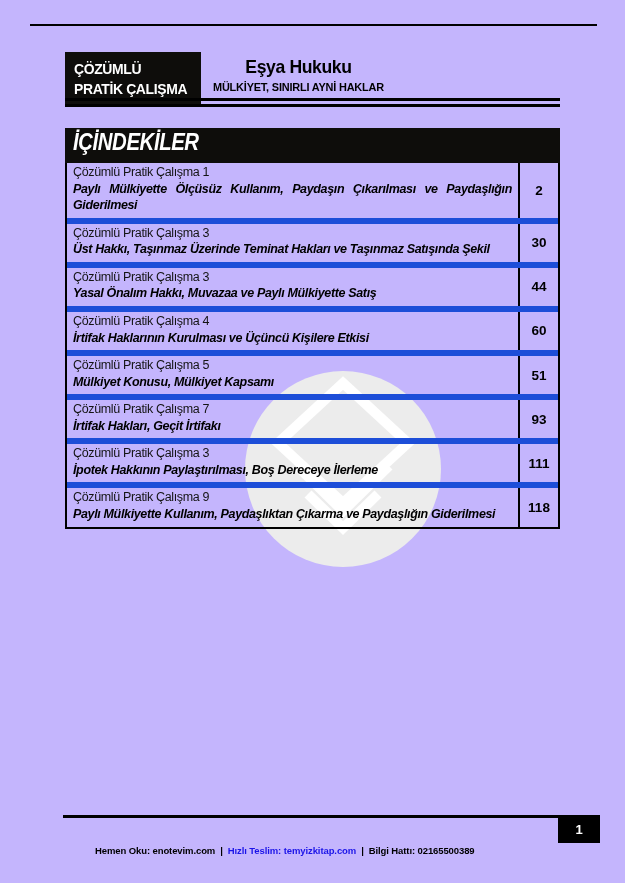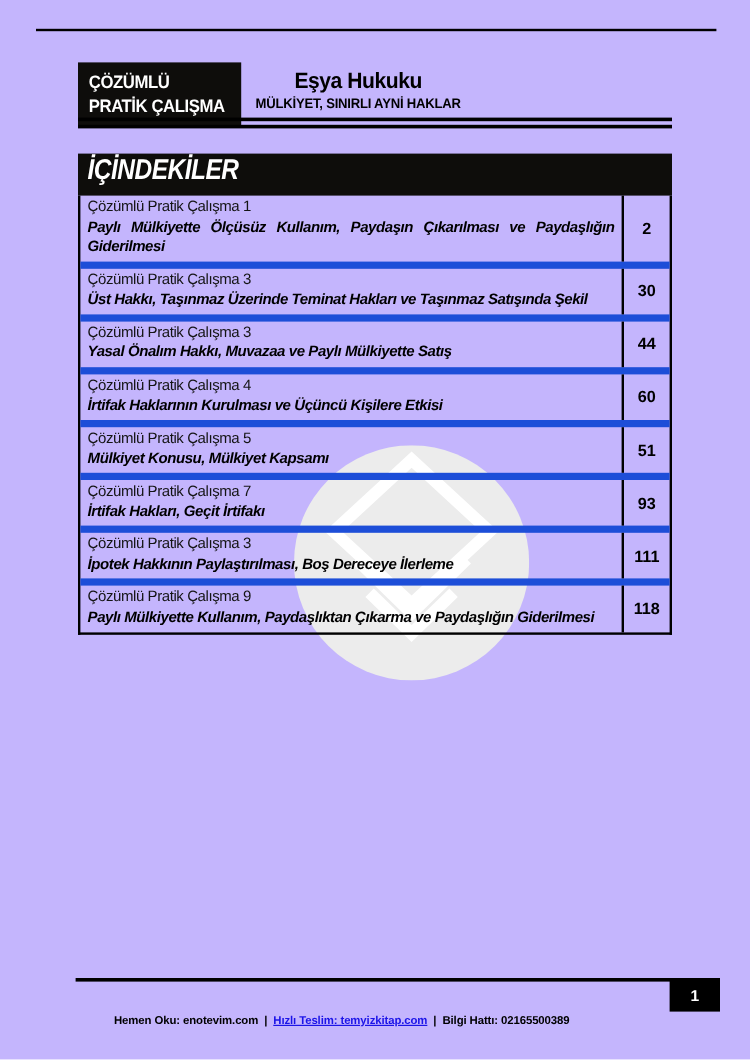--- a/index.html
+++ b/index.html
@@ -47,21 +47,21 @@
   .entry-title { font-size:12.5px; font-weight:bold; font-style:italic; letter-spacing:-0.35px;
     line-height:1.32; text-align:justify; text-align-last:left; color:#000; }
 
   
   .bottom-rule { position:absolute; left:63px; top:815px; width:537px; height:3px; background:#000; }
   .page-box { position:absolute; left:558px; top:815px; width:42px; height:28px; background:#000;
     color:#fff; font-weight:bold; font-size:13px; display:flex; align-items:center; justify-content:center; }
   .footer { position:absolute; left:95px; top:845px; font-size:9.5px; font-weight:bold;
     letter-spacing:-0.1px; white-space:nowrap; }
   .footer .sep { margin:0 5px; font-weight:bold; }
-  .footer .link { color:#1b14e8; text-decoration:underline; cursor:pointer;text-align:center; }
+  .footer .link { color:#1b14e8; cursor:pointer;text-align:center; }
 </style>
 </head>
 <body>
 
 <div class="page">
 
   <div class="top-rule"></div>
 
   <svg class="watermark" viewBox="0 0 196 196">
     <circle cx="98" cy="98" r="98" fill="#ececec"></circle>

